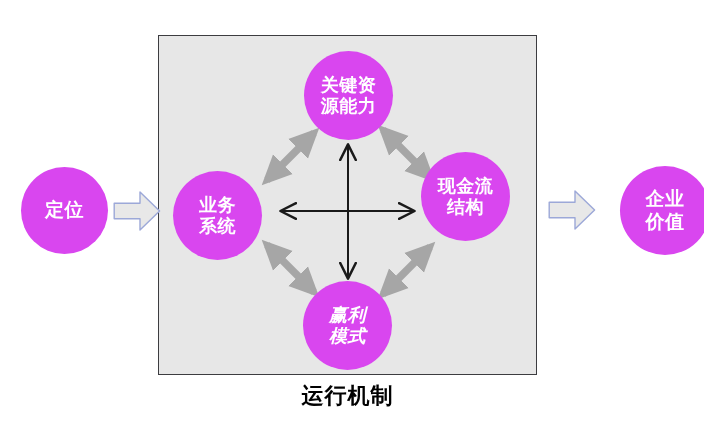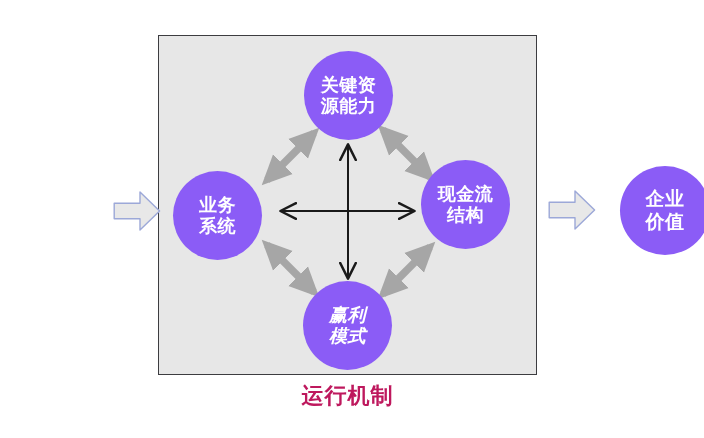--- a/index.html
+++ b/index.html
@@ -27,21 +27,21 @@
     height: 340px;
     background: #e7e7e7;
     border: 1.5px solid #3c3c40;
     box-sizing: border-box;
   }
 
   
   .circle {
     position: absolute;
     border-radius: 50%;
-    background: #8b5cf6;
+    background: #d946ef;
     color: #ffffff;
     display: flex;
     flex-direction: column;
     align-items: center;
     justify-content: center;
     text-align: center;
     font-weight: bold;
     line-height: 1.16;
     letter-spacing: 0.5px;
     box-sizing: border-box;
@@ -60,21 +60,21 @@
   }
 
   
   #node-key-resource {
     left: 304px; top: 51px;  width: 89px; height: 89px;
   }
   #node-business-system {
     left: 173px; top: 171px; width: 89px; height: 89px;
   }
   #node-cashflow-structure {
-    left: 421px; top: 160px; width: 89px; height: 89px; justify-content: center;
+    left: 421px; top: 152px; width: 89px; height: 89px; justify-content: center;
   }
   #node-profit-model {
     left: 303px; top: 281px; width: 89px; height: 89px; font-style: italic;
   }
 
   
   .block-arrow {
     position: absolute;
     width: 48px;
     height: 42px;
@@ -91,21 +91,21 @@
     pointer-events: none;
   }
 
   
   .caption {
     position: absolute;
     left: 158px;
     top: 381px;
     width: 379px;
     text-align: center;
-    color: #be185d;
+    color: #000000;
     font-size: 22px;
     font-weight: bold;
     letter-spacing: 1px;
   }
 </style>
 </head>
 <body>
 
 <div id="canvas">
 
@@ -157,20 +157,23 @@
   <div class="circle circle-inner" id="node-cashflow-structure">
     <span class="line">现金流</span>
     <span class="line">结构</span>
   </div>
 
   <div class="circle circle-inner" id="node-profit-model">
     <span class="line">赢利</span>
     <span class="line">模式</span>
   </div>
 
+  <div class="circle circle-outer" id="node-positioning">
+    <span class="line">定位</span>
+  </div>
 
   <div class="circle circle-outer" id="node-enterprise-value">
     <span class="line">企业</span>
     <span class="line">价值</span>
   </div>
 
   <svg class="block-arrow" id="arrow-in" viewBox="0 0 48 42" xmlns="http://www.w3.org/2000/svg">
     <path d="M1.2,13.2 L27,13.2 L27,2.0 L46.6,21 L27,40 L27,28.8 L1.2,28.8 z" fill="#e8e8e8" stroke="#9ca8d8" stroke-width="1.4" stroke-linejoin="round"></path>
   </svg>
 

